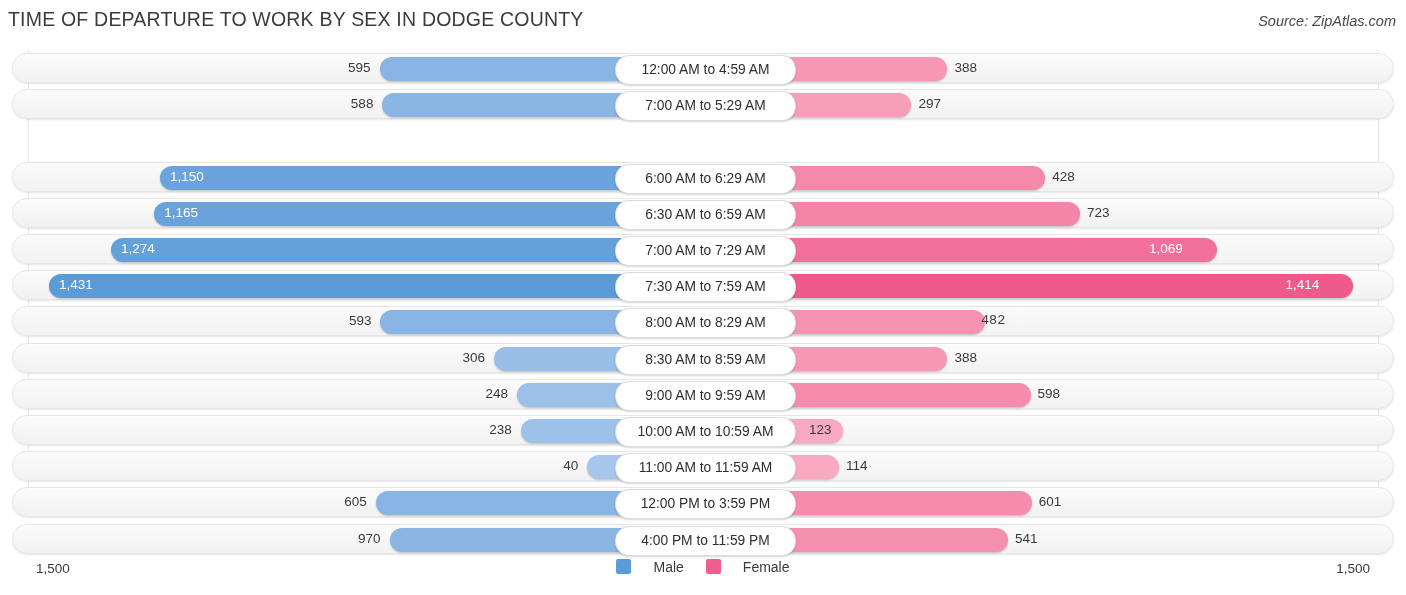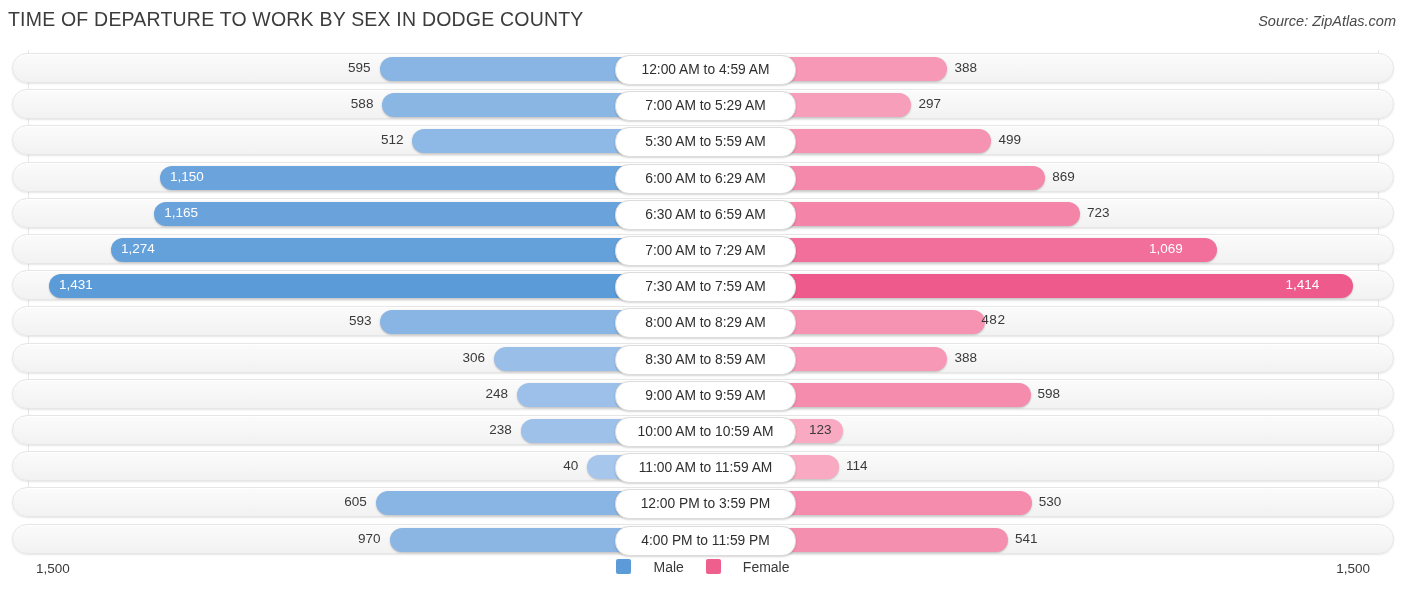--- a/index.html
+++ b/index.html
@@ -133,32 +133,25 @@
         <div class="val" style="left: 941.493px;">388</div>
         <div class="center-pill" style="left: 602px; width: 179px;">12:00 AM to 4:59 AM</div>
       </div>
       <div class="row" style="top: 39.2px;">
         <div class="bar male" style="left: 369.387px; width: 244.613px; background: rgb(138, 182, 228);"></div>
         <div class="val" style="right: 1019.61px;">588</div>
         <div class="bar female" style="left: 769px; width: 129.493px; background: rgb(247, 158, 186);"></div>
         <div class="val" style="left: 905.493px;">297</div>
         <div class="center-pill" style="left: 602px; width: 179px;">7:00 AM to 5:29 AM</div>
       </div>
-      <div class="row" style="top: 75.4px;">
-        <div class="bar male" style="left: 399.453px; width: 214.547px; background: rgb(142, 184, 229);"></div>
-        <div class="val" style="right: 989.547px;">512</div>
-        <div class="bar female" style="left: 769px; width: 209.404px; background: rgb(246, 146, 178);"></div>
-        <div class="val" style="left: 985.404px;">499</div>
-        <div class="center-pill" style="left: 602px; width: 179px;">5:30 AM to 5:59 AM</div>
-      </div>
       <div class="row" style="top: 111.6px;">
         <div class="bar male" style="left: 147.06px; width: 466.94px; background: rgb(107, 164, 220);"></div>
         <div class="val inside" style="left: 157.06px;">1,150</div>
         <div class="bar female" style="left: 769px; width: 263.206px; background: rgb(245, 137, 172);"></div>
-        <div class="val" style="left: 1039.21px;">869</div>
+        <div class="val" style="left: 1039.21px;">428</div>
         <div class="center-pill" style="left: 602px; width: 179px;">6:00 AM to 6:29 AM</div>
       </div>
       <div class="row" style="top: 147.8px;">
         <div class="bar male" style="left: 141.126px; width: 472.874px; background: rgb(106, 163, 220);"></div>
         <div class="val inside" style="left: 151.126px;">1,165</div>
         <div class="bar female" style="left: 769px; width: 298.019px; background: rgb(244, 132, 168);"></div>
         <div class="val" style="left: 1074.02px;">723</div>
         <div class="center-pill" style="left: 602px; width: 179px;">6:30 AM to 6:59 AM</div>
       </div>
       <div class="row" style="top: 184px;">
@@ -207,21 +200,21 @@
         <div class="bar male" style="left: 574.308px; width: 39.692px; background: rgb(166, 198, 235);"></div>
         <div class="val" style="right: 814.692px;">40</div>
         <div class="bar female" style="left: 769px; width: 57.0984px; background: rgb(249, 169, 193);"></div>
         <div class="val" style="left: 833.098px;">114</div>
         <div class="center-pill" style="left: 602px; width: 179px;">11:00 AM to 11:59 AM</div>
       </div>
       <div class="row" style="top: 437.4px;">
         <div class="bar male" style="left: 362.662px; width: 251.338px; background: rgb(137, 181, 228);"></div>
         <div class="val" style="right: 1026.34px;">605</div>
         <div class="bar female" style="left: 769px; width: 249.756px; background: rgb(245, 139, 173);"></div>
-        <div class="val" style="left: 1025.76px;">530</div>
+        <div class="val" style="left: 1025.76px;">601</div>
         <div class="center-pill" style="left: 602px; width: 179px;">12:00 PM to 3:59 PM</div>
       </div>
       <div class="row" style="top: 473.6px;">
         <div class="bar male" style="left: 376.508px; width: 237.492px; background: rgb(139, 182, 228);"></div>
         <div class="val" style="right: 1012.49px;">970</div>
         <div class="bar female" style="left: 769px; width: 226.02px; background: rgb(245, 143, 176);"></div>
         <div class="val" style="left: 1002.02px;">541</div>
         <div class="center-pill" style="left: 602px; width: 179px;">4:00 PM to 11:59 PM</div>
       </div>
     </div>

